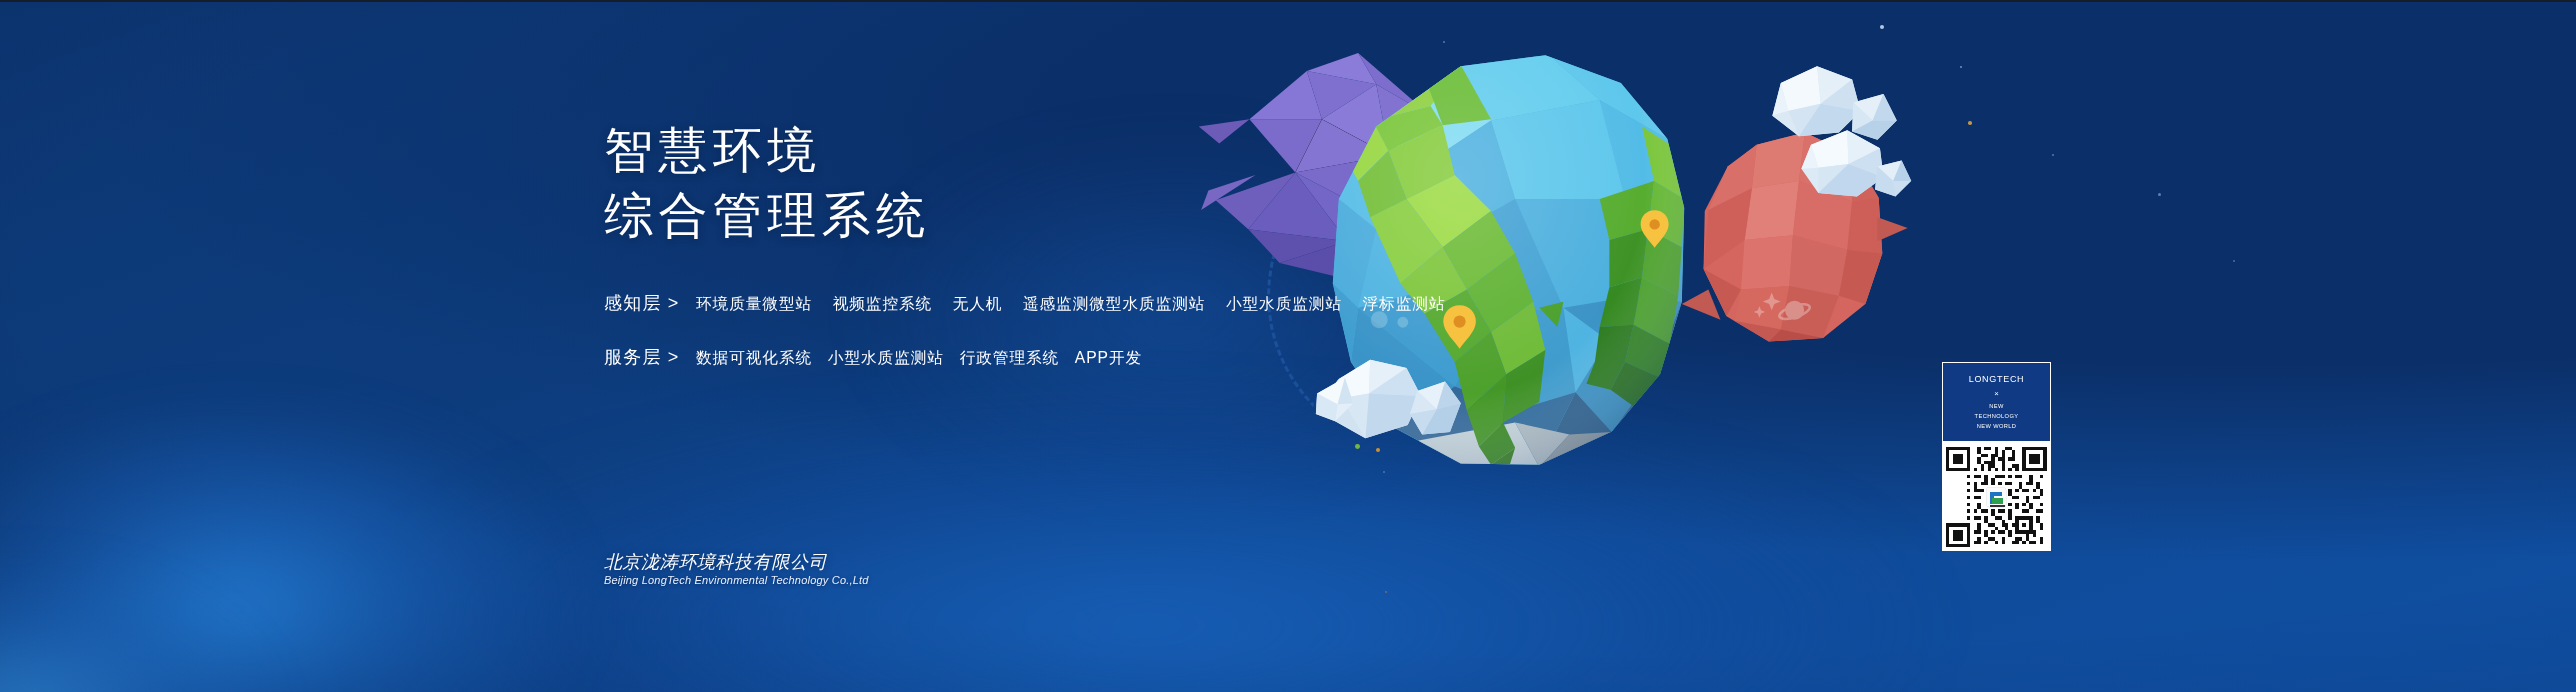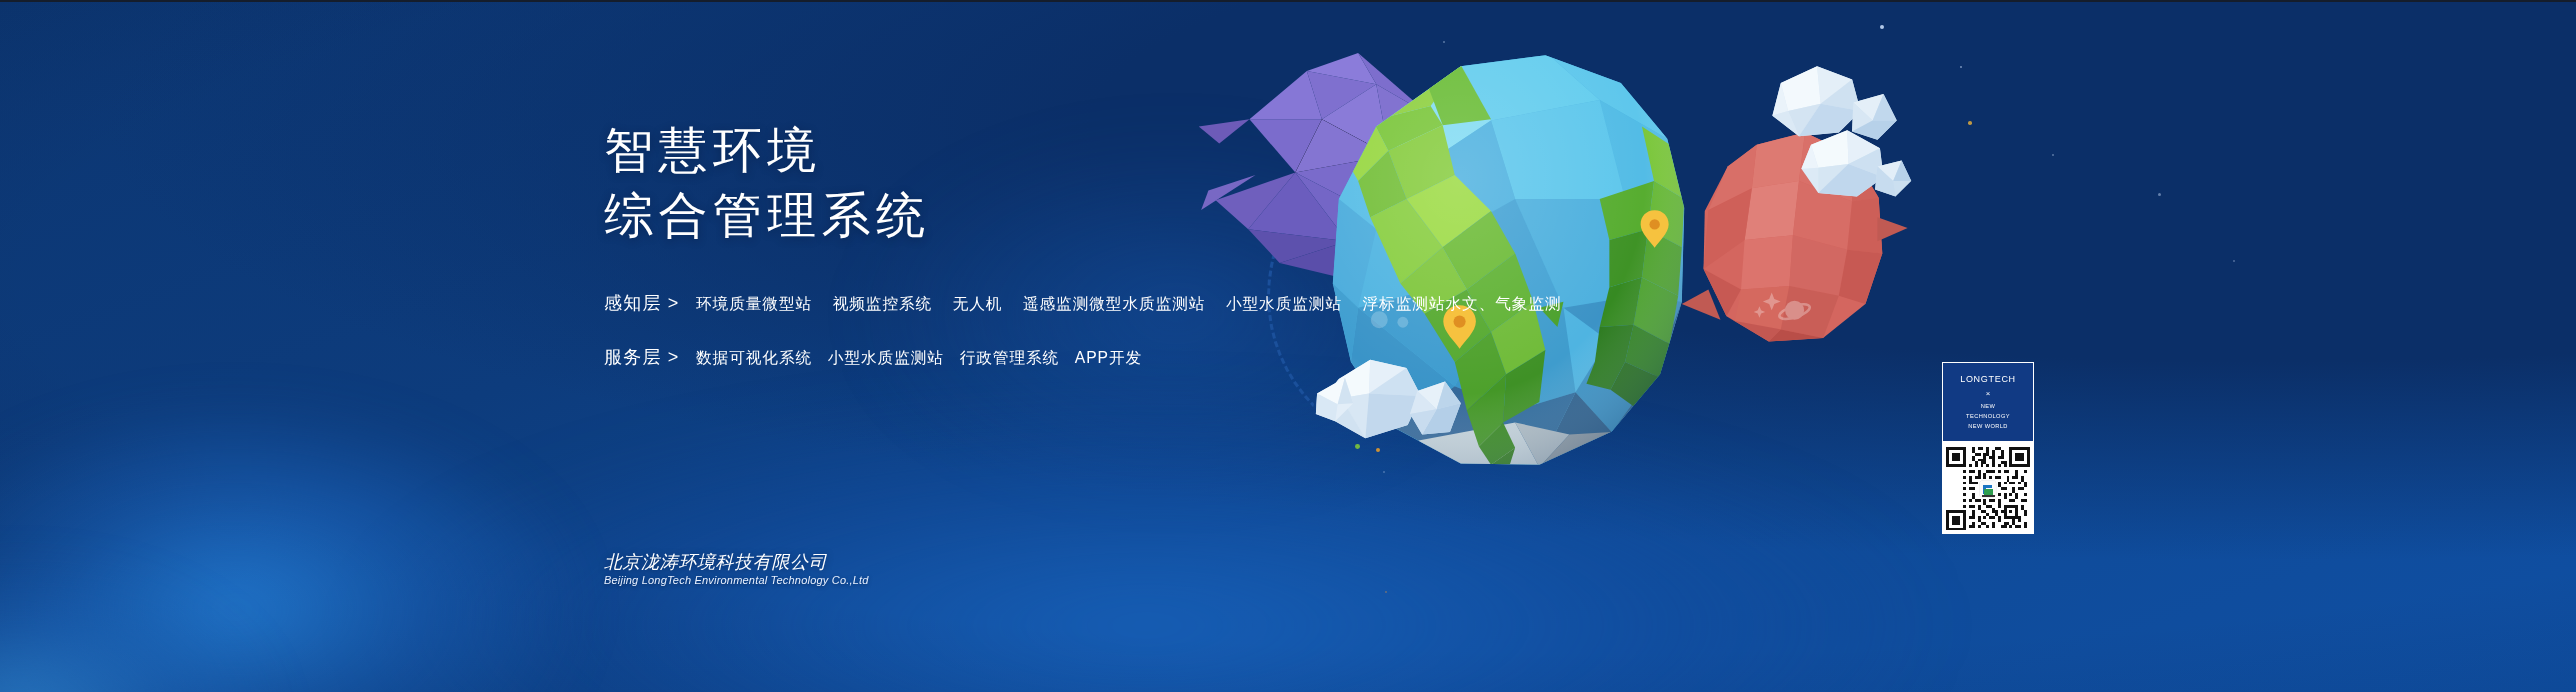--- a/index.html
+++ b/index.html
@@ -100,21 +100,21 @@
     text-shadow:0 0.6px 3.6px rgba(3,20,52,.5);
   }
 
   
   .art { position:absolute; left:1177px; top:48px; width:785px; height:604px; }
   .art svg { display:block; width:100%; height:100%; overflow:visible; }
 
   
   .qr-card {
     position:absolute; left:1942px; top:362px;
-    width:92px;
+    width:109px;
   }
   .qr-head {
     border:1.2px solid #ffffff;
     background:#113a84;
     padding:9.7px 4.8px 11px;
     text-align:center;
   }
   .qr-brand { color:#ffffff; font-size:9px; letter-spacing:0.7px; line-height:12px; }
   .qr-x { color:#ffffff; font-size:7.8px; line-height:14.5px; margin-top:2.4px; }
   .qr-tag { color:#ffffff; font-size:5.7px; line-height:7.8px; letter-spacing:0.4px; margin-top:1.8px; }
@@ -400,23 +400,20 @@
           <div class="layer-line">
             <span class="layer-item">环境质量微型站</span>
             <span class="layer-item">视频监控系统</span>
             <span class="layer-item">无人机</span>
             <span class="layer-item">遥感监测</span>
           </div>
           <div class="layer-line">
             <span class="layer-item">微型水质监测站</span>
             <span class="layer-item">小型水质监测站</span>
             <span class="layer-item">浮标监测站</span>
-          </div>
-          <div class="layer-line">
-            <span class="layer-item">水文、气象监测</span>
           </div>
         </div>
       </div>
 
       <div class="layer-row service">
         <div class="layer-label">服务层 &gt;</div>
         <div class="layer-items">
           <div class="layer-line">
             <span class="layer-item">数据可视化系统</span>
             <span class="layer-item">小型水质监测站</span>

